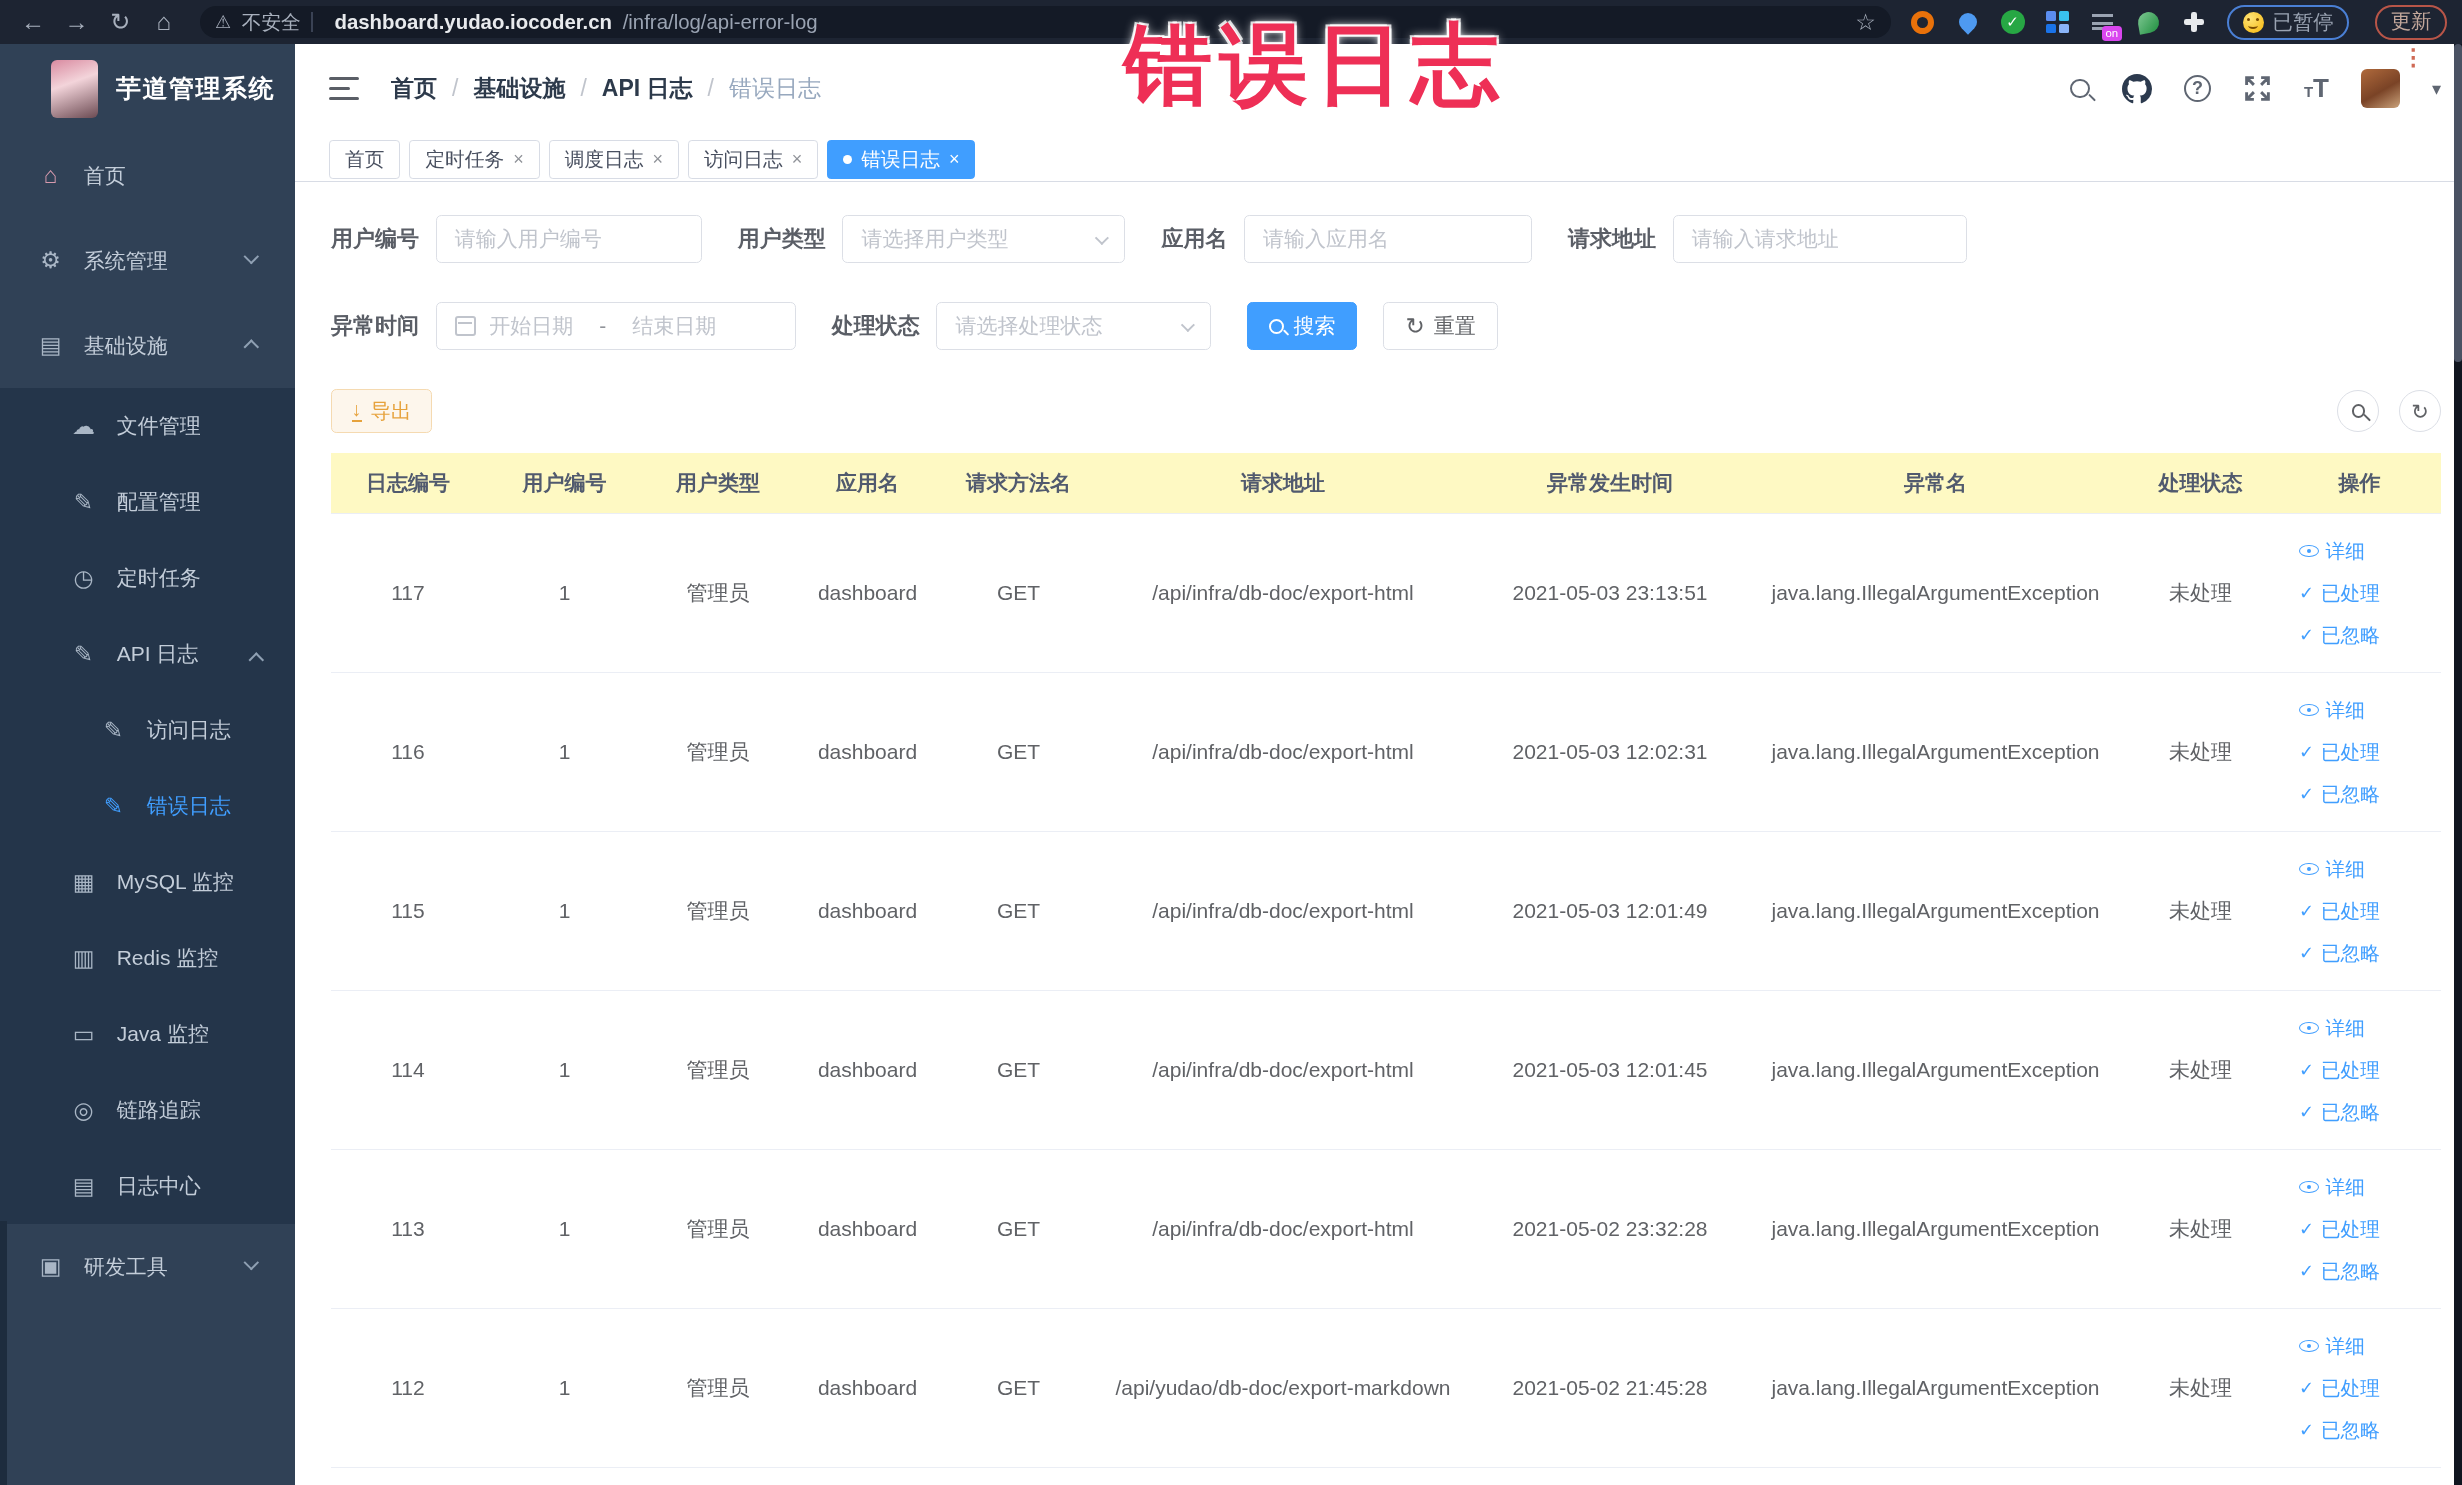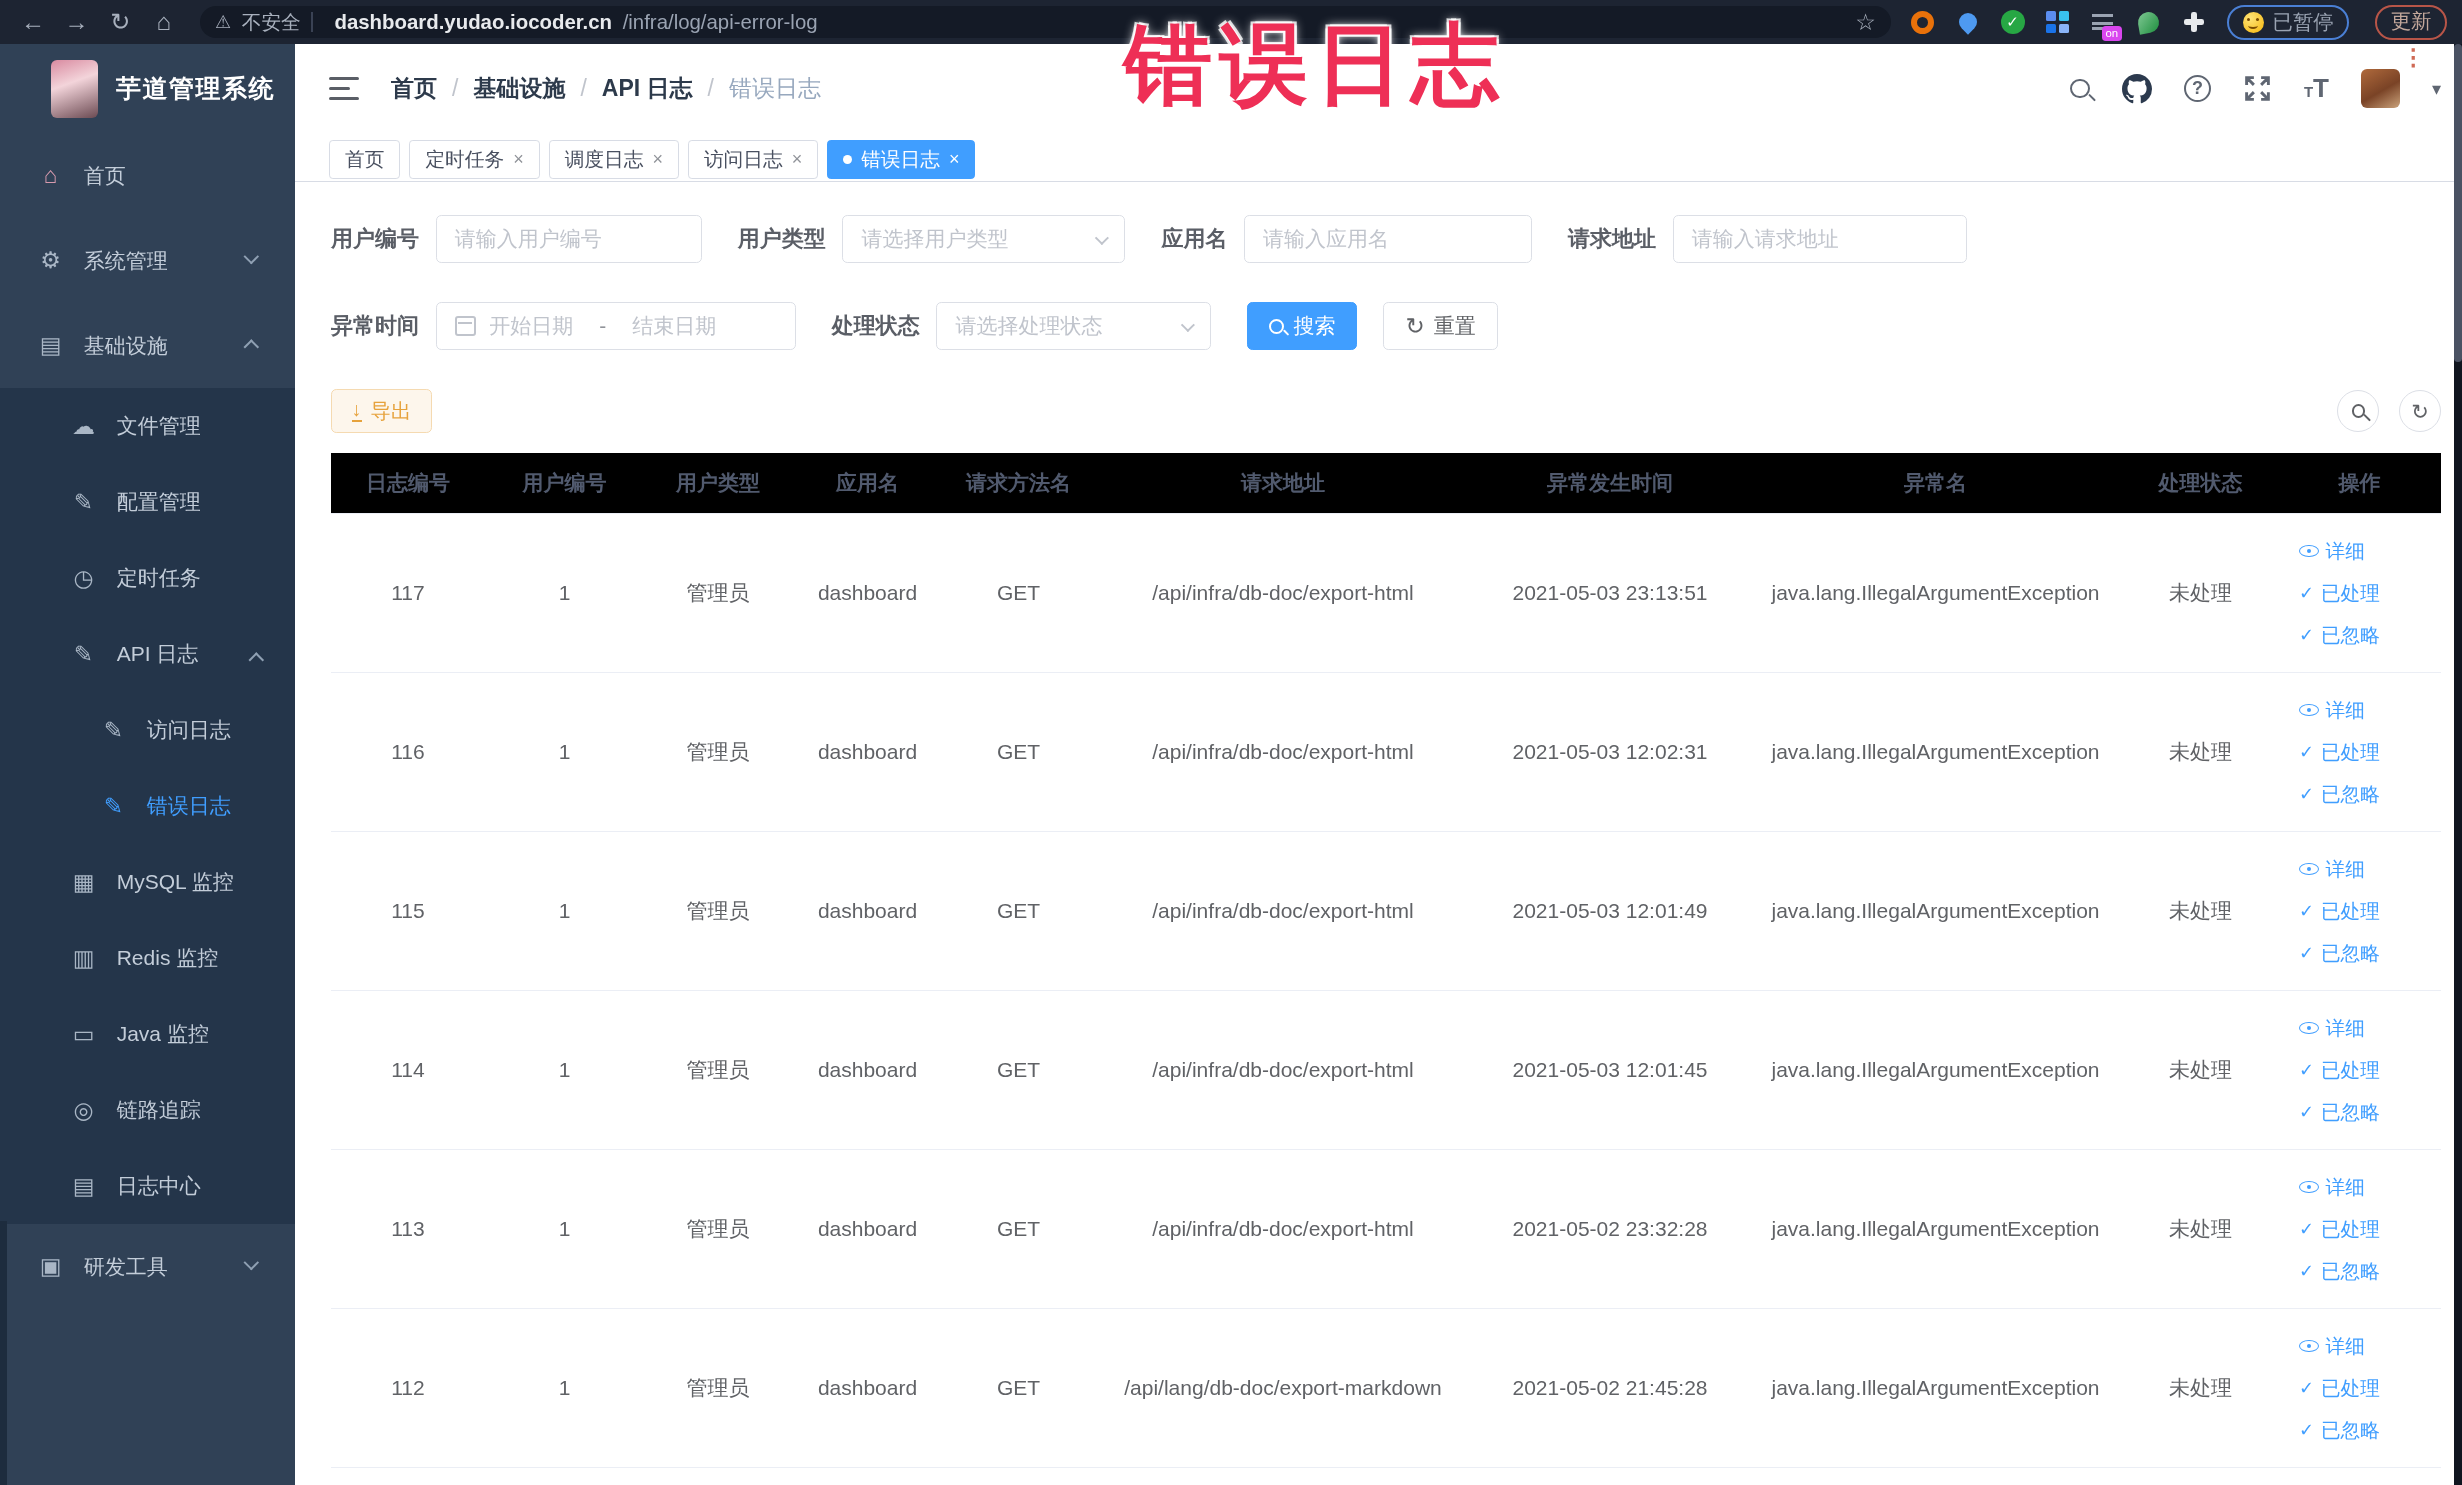--- a/index.html
+++ b/index.html
@@ -115,21 +115,21 @@
   .btn.warnplain { height:44px; background:#fdf6ec; border:1.5px solid #f5dab1; color:#e6a23c; font-size:20.4px; padding:0 19.7px; }
   .dlic { position:relative; font-size:19.7px; line-height:1; padding-bottom:3px; }
   .dlic::after { content:""; position:absolute; left:0; right:0; bottom:0; height:2.3px; background:currentColor; }
   .circles { margin-left:auto; display:flex; gap:19.7px; }
   .cbtn { width:42px; height:42px; border-radius:50%; border:1.5px solid #dcdfe6; background:#fff; display:flex; align-items:center; justify-content:center; color:#606266; cursor:pointer; }
   .cbtn .mag { width:13.6px; height:13.6px; }
   .cbtn .rfs { font-size:21px; }
 
   
   table.log { width:100%; border-collapse:collapse; table-layout:fixed; margin-top:19.7px; }
-  table.log th { height:61px; background:#000000; color:#515a6e; font-size:21px; font-weight:700; border-bottom:0.8px solid #ebeef5; text-align:center; }
+  table.log th { height:61px; background:#fef9c3; color:#515a6e; font-size:21px; font-weight:700; border-bottom:0.8px solid #ebeef5; text-align:center; }
   table.log td { height:159px; font-size:21px; color:#606266; text-align:center; border-bottom:0.8px solid #ebeef5; vertical-align:middle; word-break:break-all; }
   .acts { display:flex; flex-direction:column; align-items:flex-start; gap:15px; padding-left:21px; }
   .alink { display:inline-flex; align-items:center; gap:6.8px; color:#409eff; font-size:19.7px; cursor:pointer; white-space:nowrap; }
   .eye { width:19.7px; height:12px; border:1.5px solid #409eff; border-radius:50%; position:relative; display:inline-block; }
   .eye::after { content:""; position:absolute; left:50%; top:50%; width:4.5px; height:4.5px; margin:-2.3px 0 0 -2.3px; background:#409eff; border-radius:50%; }
   .ck { font-size:18px; }
 
   
   .annotation { position:absolute; left:1124px; top:6px; font-size:88px; font-weight:800; letter-spacing:7.6px; color:#ee2f56; z-index:9;
     text-shadow:0 0 4.5px #fff, 0 0 10.6px #fff, 2.3px 2.3px 0 #ffffffcc, -2.3px -2.3px 0 #ffffffcc, 2.3px -2.3px 0 #ffffffcc, -2.3px 2.3px 0 #ffffffcc; pointer-events:none; }
@@ -565,21 +565,21 @@
                   </span>
                 </td>
               </tr>
 
               <tr>
                 <td>112</td>
                 <td>1</td>
                 <td>管理员</td>
                 <td>dashboard</td>
                 <td>GET</td>
-                <td>/api/lang/db-doc/export-markdown</td>
+                <td>/api/yudao/db-doc/export-markdown</td>
                 <td>2021-05-02 21:45:28</td>
                 <td>java.lang.IllegalArgumentException</td>
                 <td>未处理</td>
                 <td>
                   <span class="acts">
                     <span class="alink">
                       <i class="eye"></i>
                       <span>详细</span>
                     </span>
                     <span class="alink">

